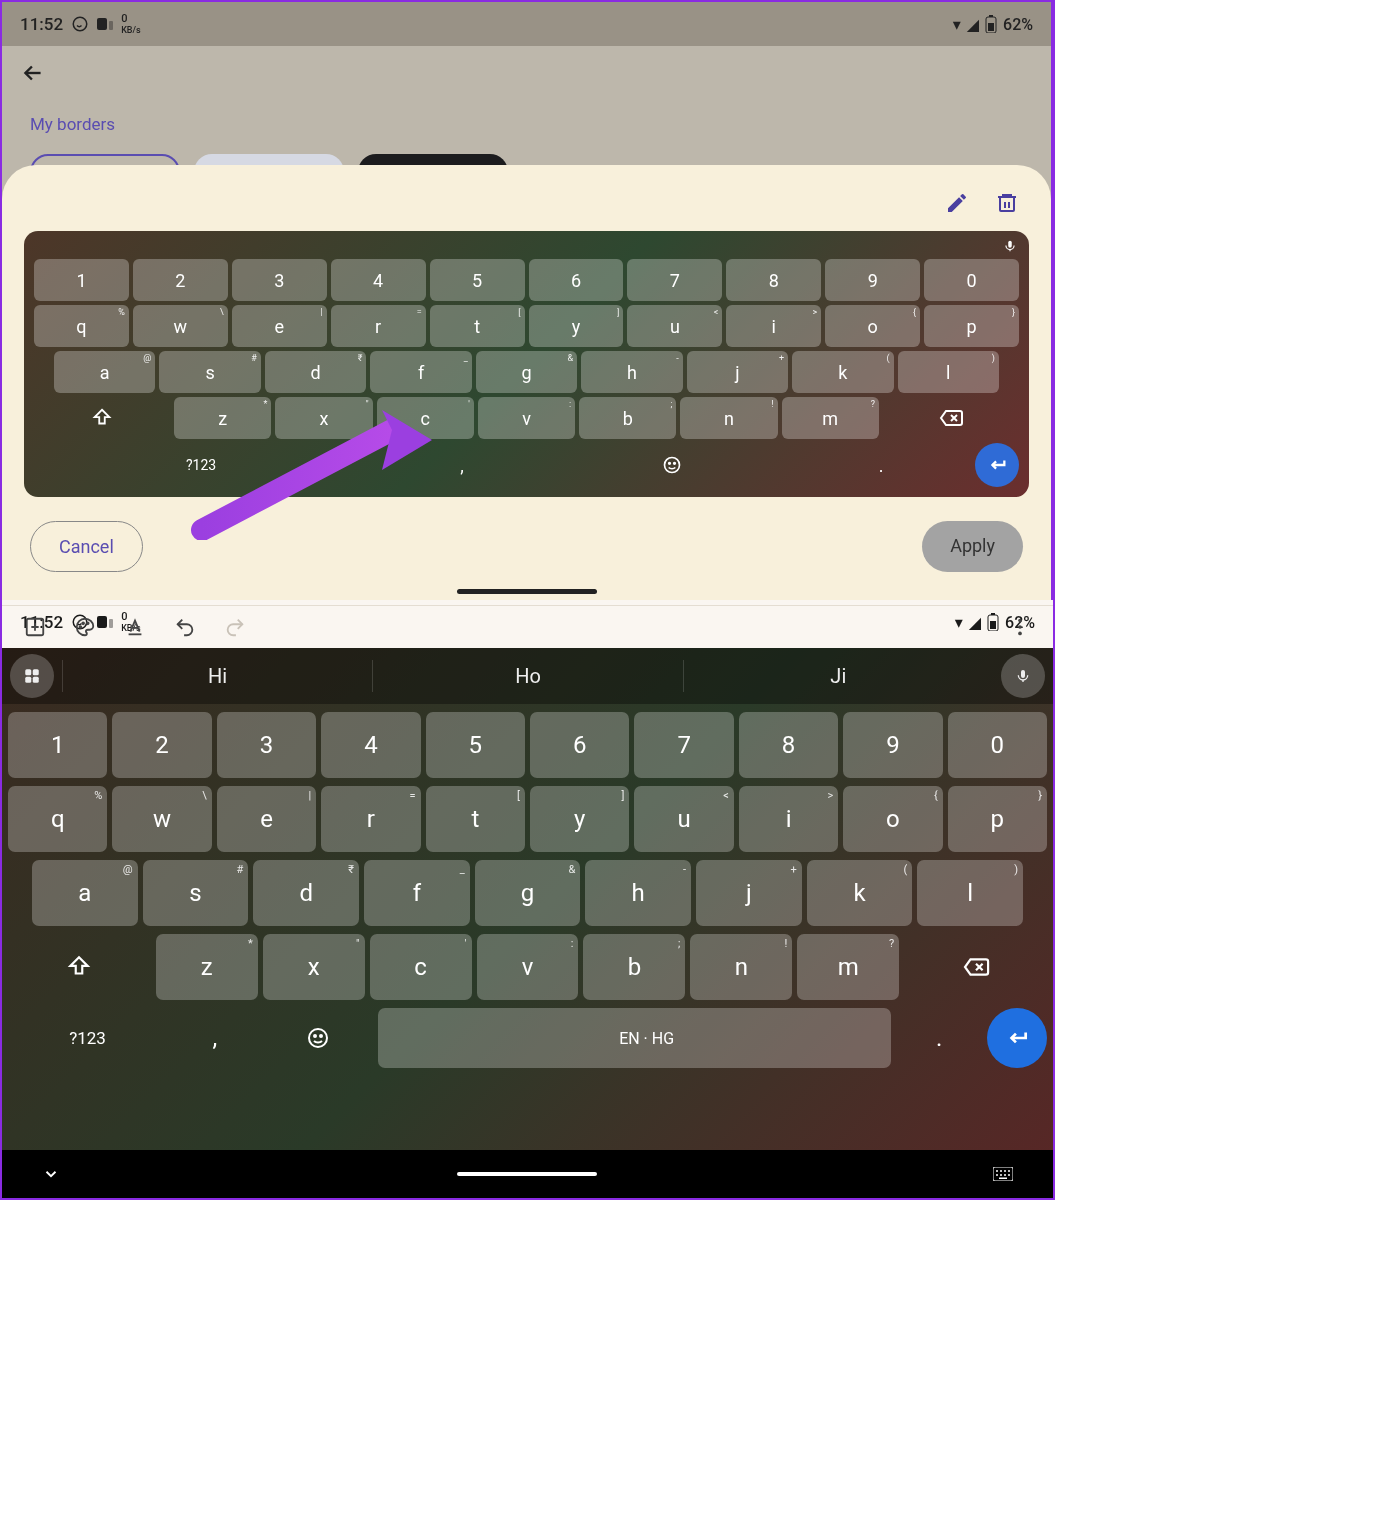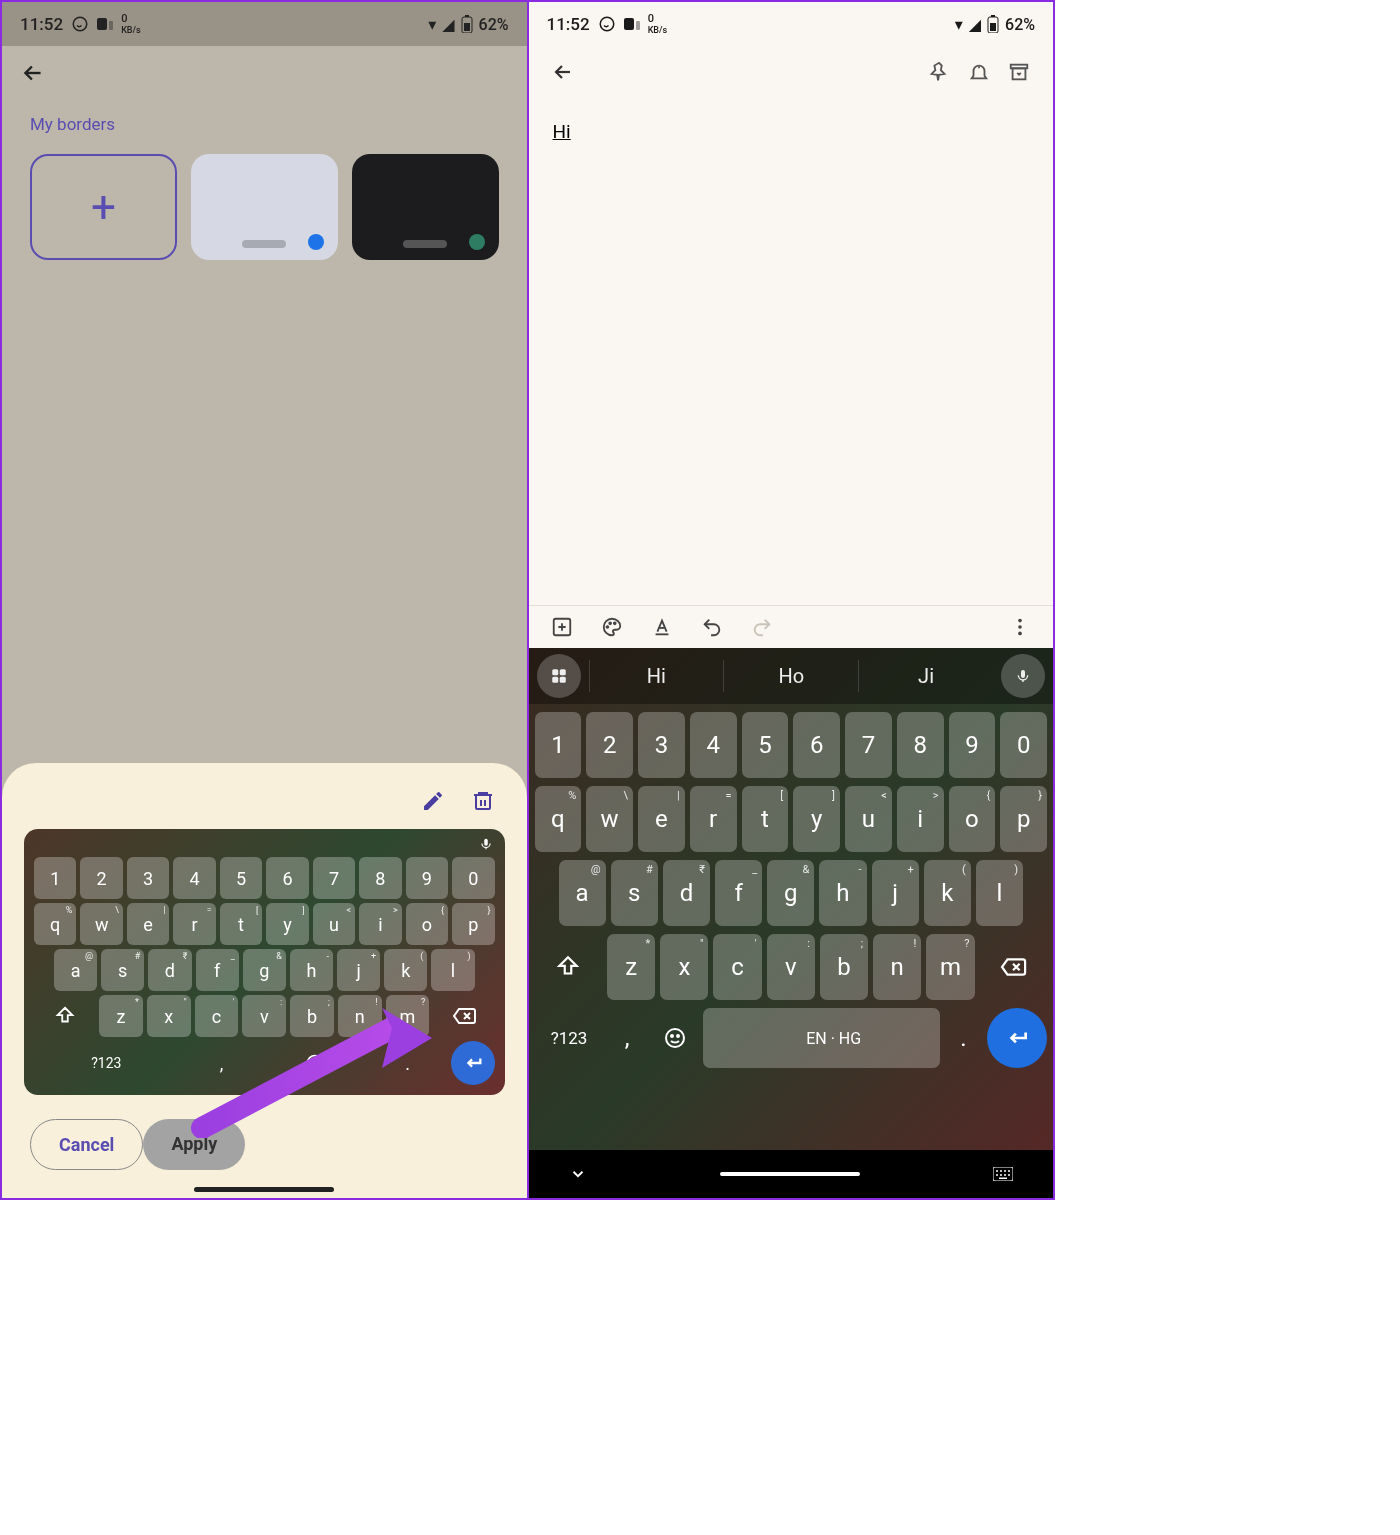--- a/index.html
+++ b/index.html
@@ -1,17 +1,17 @@
 <!DOCTYPE html>
 <html><head>
 <meta charset="utf-8">
 <style>
   * { box-sizing: border-box; margin: 0; padding: 0; }
   body { font-family: -apple-system, Roboto, Arial, sans-serif; background: #fff; }
-  .canvas { width: 1055px; height: 1200px; display: flex; border: 2px solid #8a2be2; }
+  .canvas { width: 1055px; height: 1200px; display: flex; border: 2px solid #8a2be2; flex-direction: column; }
   .phone { flex: 1; position: relative; overflow: hidden; }
   .phone.left { border-right: 2px solid #8a2be2; }
   .phone.right { background: #faf6f1; }
 
   
   .status-bar { height: 44px; display: flex; align-items: center; padding: 0 18px; font-size: 17px; font-weight: 500; color: #1a1a1a; }
   .status-bar.dim { background: rgba(60,50,40,0.28); color: #222; }
   .status-left { display: flex; align-items: center; gap: 8px; }
   .status-right { margin-left: auto; display: flex; align-items: center; gap: 6px; font-size: 16px; }
   .sb-icon { display: inline-flex; align-items: center; }
@@ -44,21 +44,21 @@
   .kkey .sup { position: absolute; top: 2px; right: 4px; font-size: 9px; opacity: .9; }
   .kkey.wide { flex: 1.4; }
   .kkey.space { flex: 4; font-size: 14px; }
   .kkey.enter { background: #2f6bd6; border-radius: 50%; flex: 0 0 44px; height: 44px; }
   .kkey.clear { background: transparent; }
   .kb-row.bottom .kkey { height: 44px; }
 
   .toggle-row { display: flex; align-items: center; justify-content: space-between; padding: 30px 6px 10px; font-size: 19px; }
   .toggle { width: 58px; height: 34px; background: #6a5acd; border-radius: 20px; position: relative; }
   .toggle-knob { position: absolute; right: 3px; top: 3px; width: 28px; height: 28px; background: #fff; border-radius: 50%; }
-  .btn-row { display: flex; padding: 24px 6px 4px; font-weight: bold; }
+  .btn-row { display: flex; justify-content: space-between; padding: 24px 6px 4px; }
   .btn { padding: 14px 28px; border-radius: 28px; font-size: 18px; }
   .btn.cancel { border: 1.5px solid #888; color: #5a4db1; background: transparent; }
   .btn.apply { background: #a3a3a3; color: #333; }
   .nav-pill { width: 140px; height: 5px; background: #222; border-radius: 4px; position: absolute; bottom: 6px; left: 50%; transform: translateX(-50%); }
 
   
   .app-bar { display: flex; align-items: center; padding: 12px 20px; gap: 12px; }
   .app-bar .spacer { flex: 1; }
   .app-icon { width: 28px; height: 28px; display: flex; align-items: center; justify-content: center; color: #444; }
   .note-area { padding: 8px 24px; }

